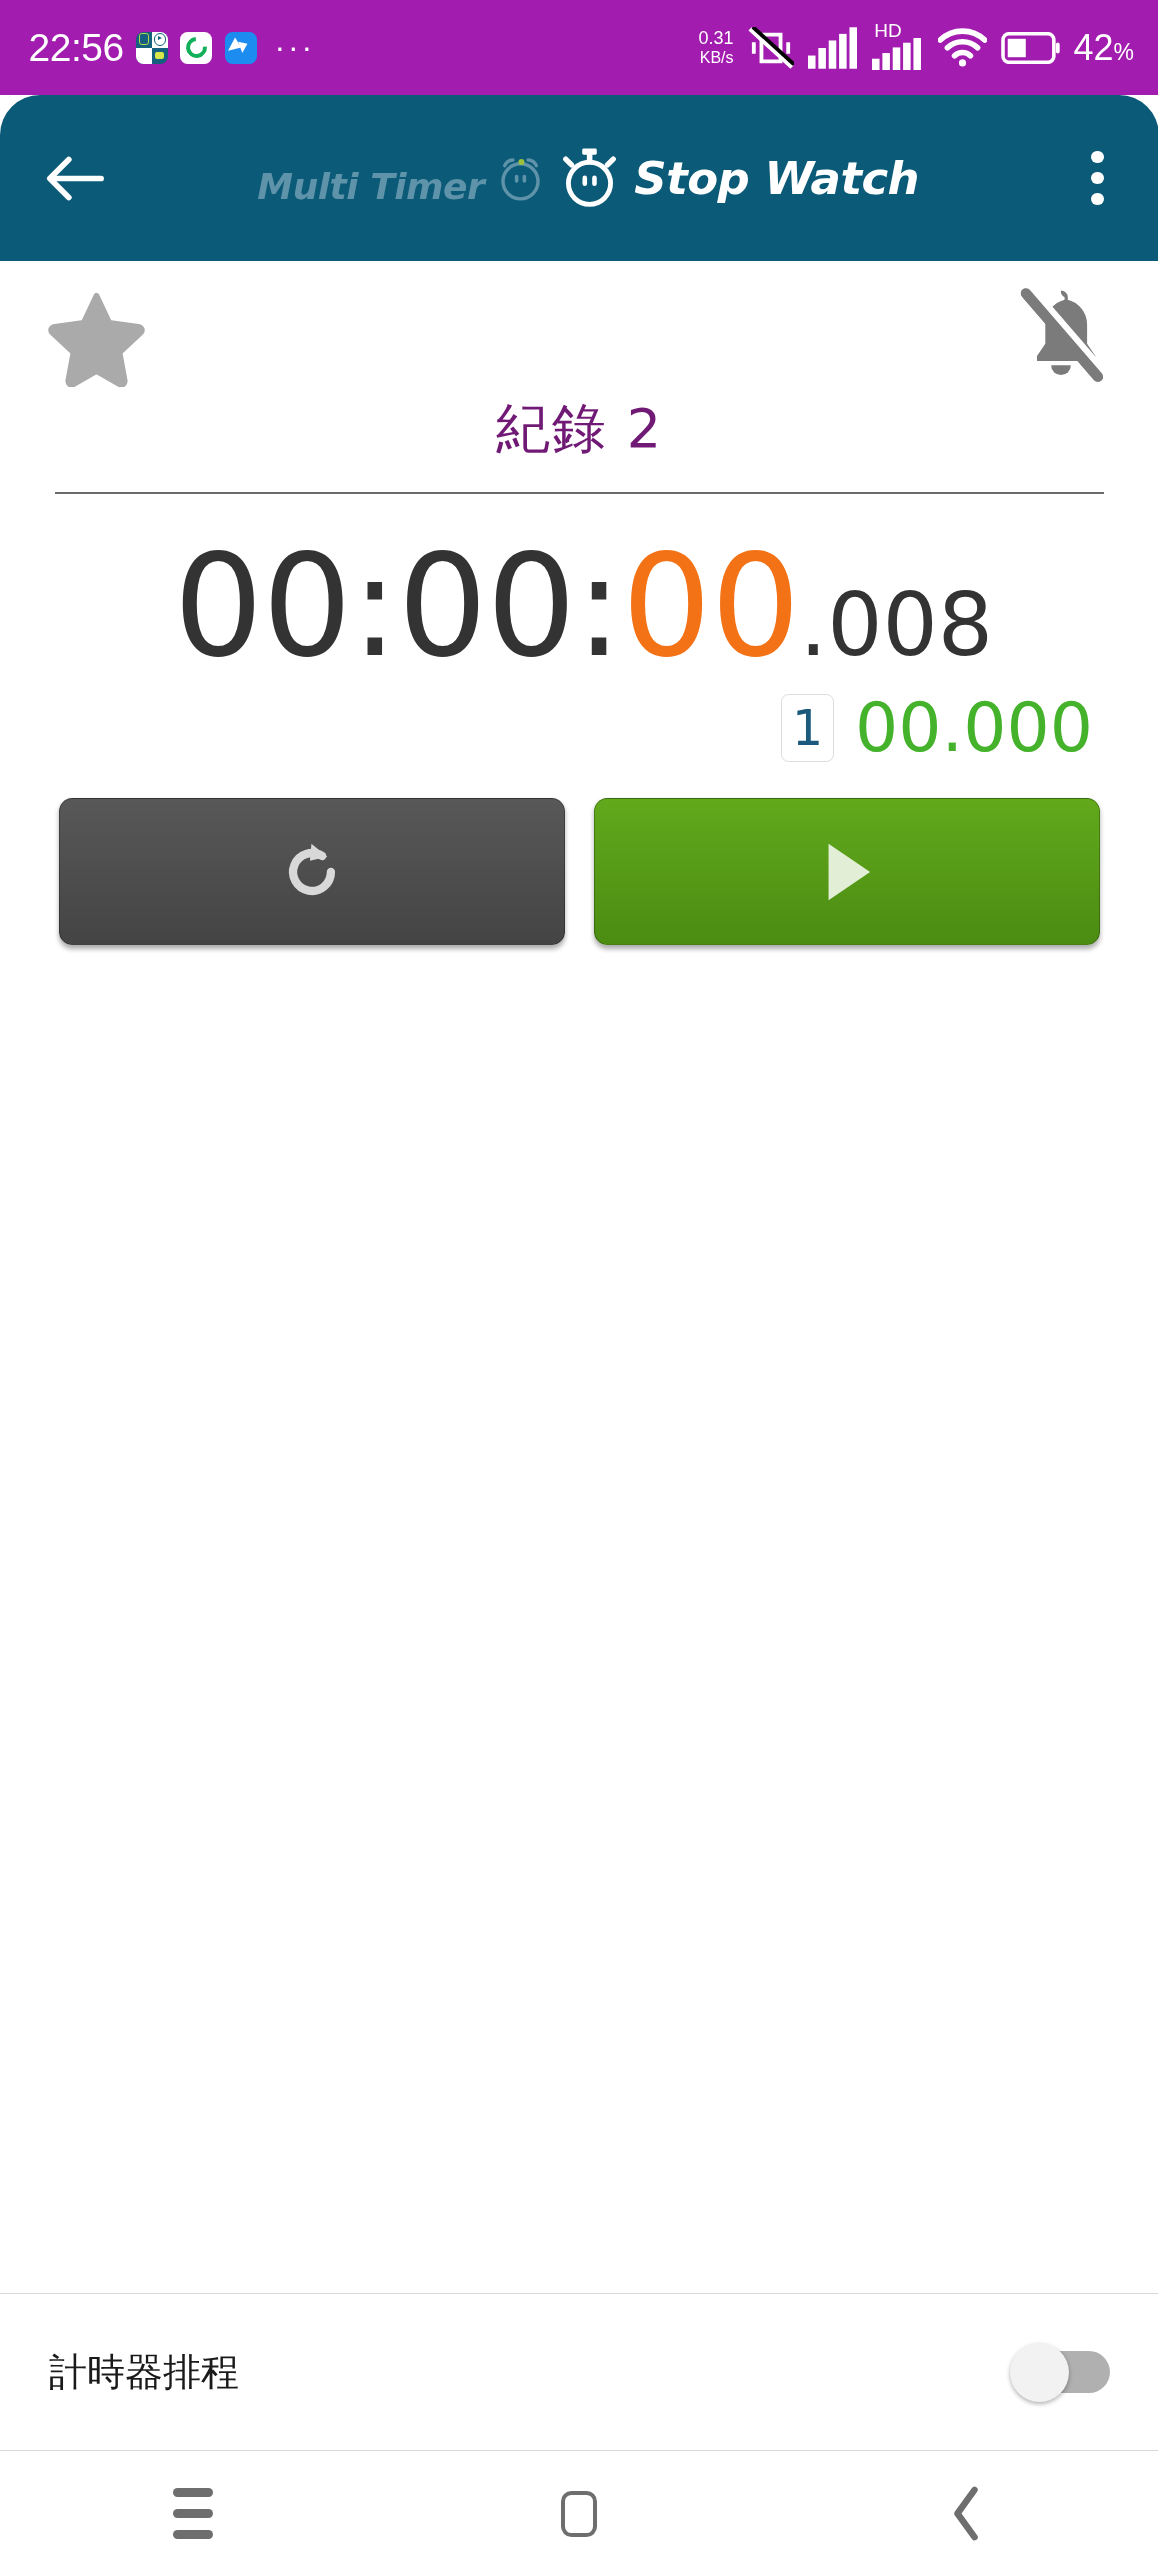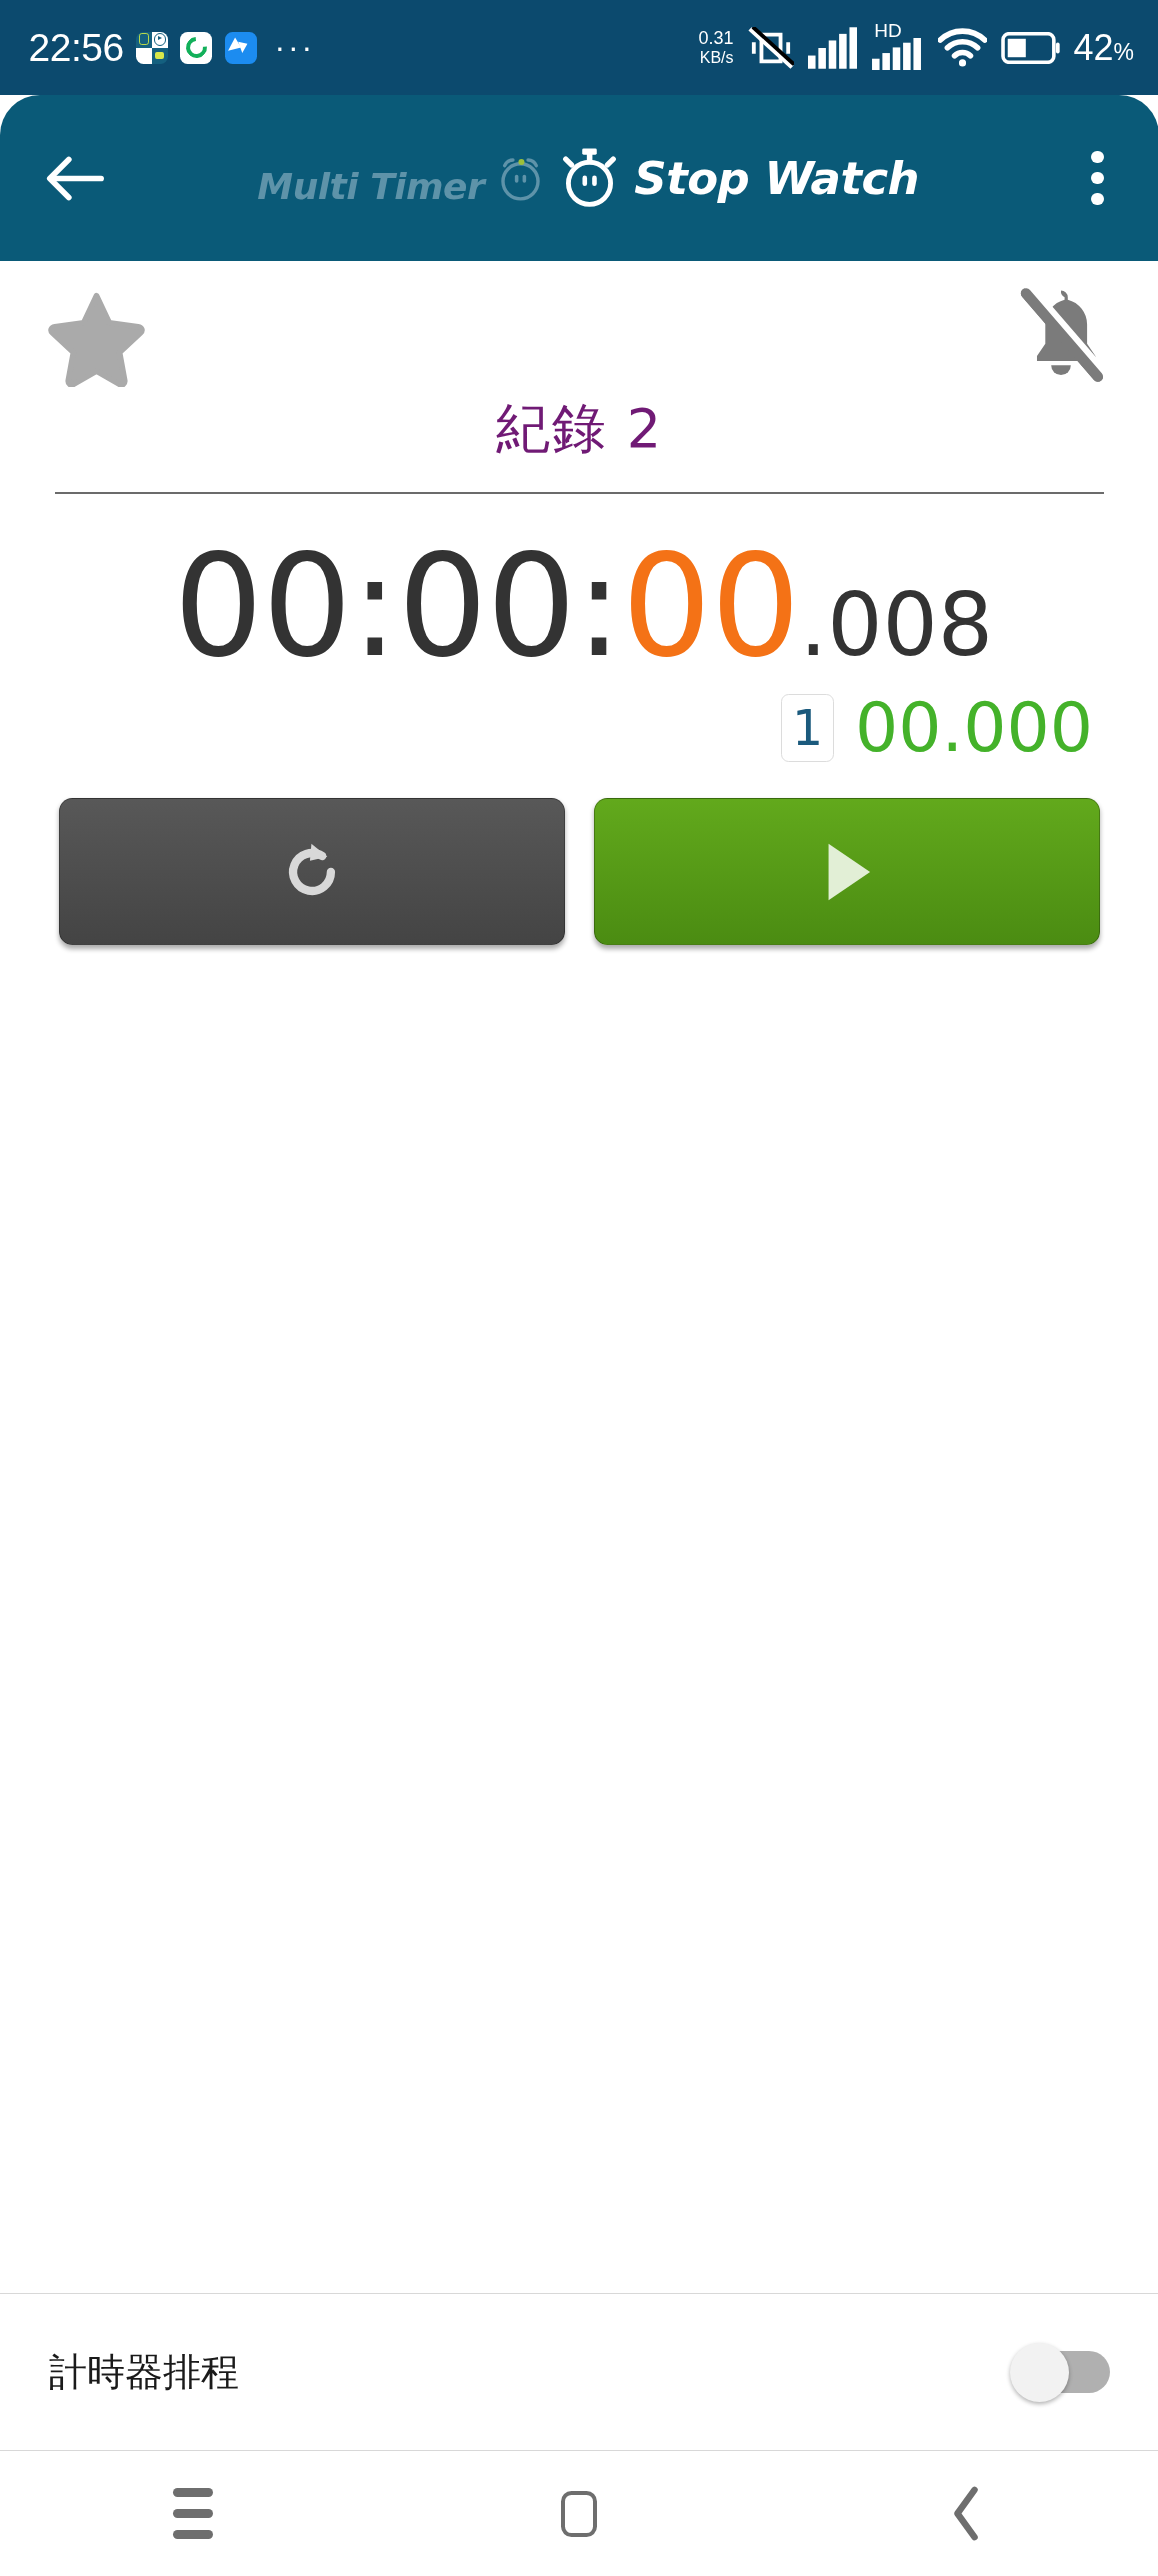--- a/index.html
+++ b/index.html
@@ -19,21 +19,21 @@
     background: #ffffff;
     overflow: hidden;
   }
 
   
   .status-bar {
     position: absolute;
     top: 0; left: 0;
     width: 1159px;
     height: 95px;
-    background: #0c4a6e;
+    background: #a21caf;
     display: flex;
     align-items: center;
     justify-content: space-between;
     padding: 0 25px 0 28.5px;
     z-index: 30;
   }
   .sb-left { display: flex; align-items: center; gap: 12.3px; }
   .sb-clock {
     color: #ffffff;
     font-size: 39px;

